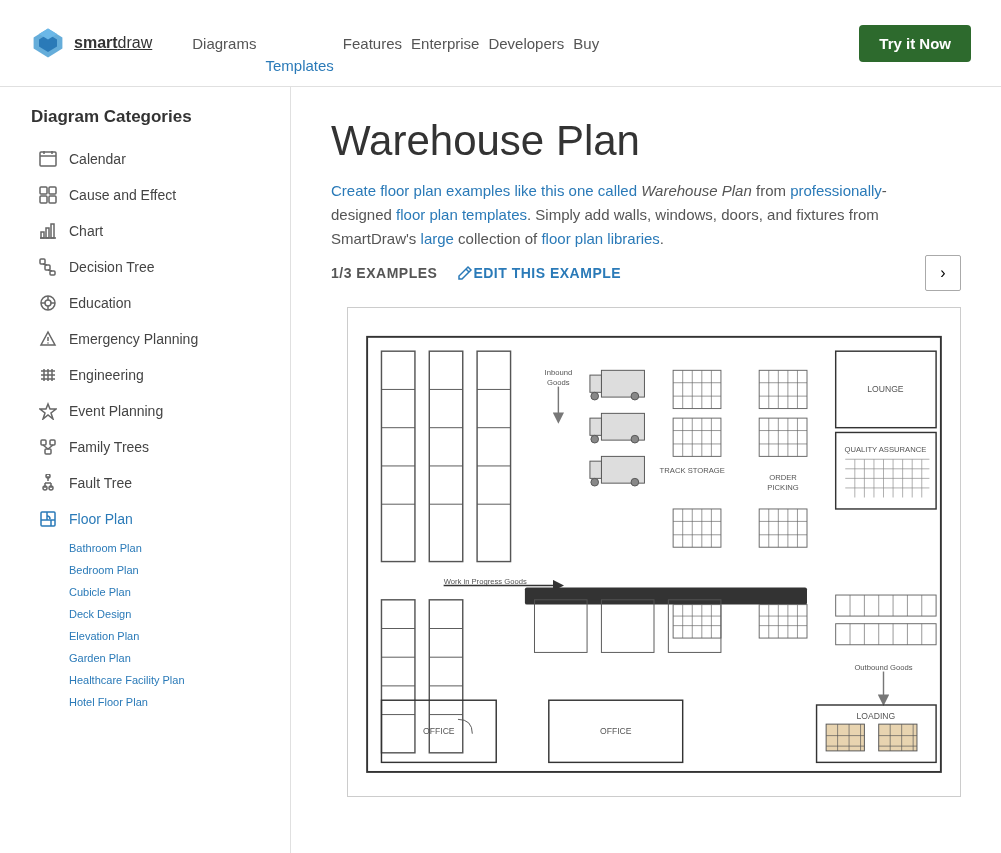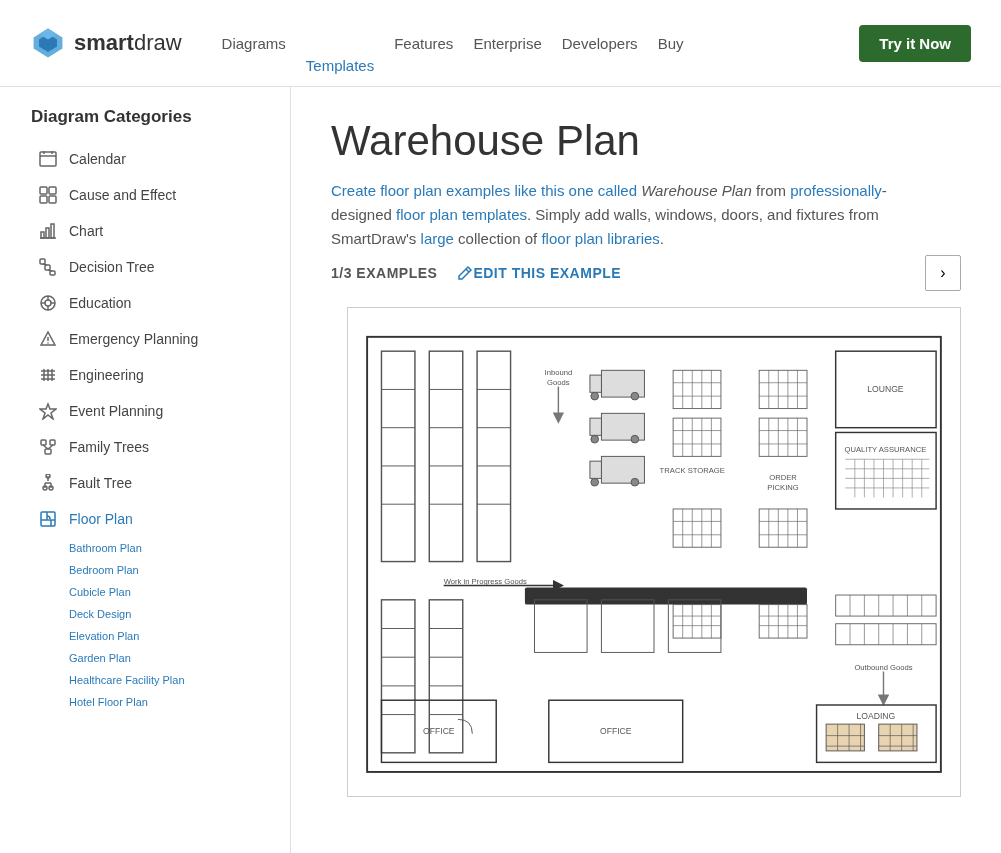--- a/index.html
+++ b/index.html
@@ -17,29 +17,30 @@
       display: flex;
       align-items: center;
       margin-right: 40px;
     }
     .logo-icon {
       width: 36px;
       height: 36px;
       margin-right: 8px;
     }
     .logo-text {
-      font-size: 22px;
+      font-size: 16px;
       color: #333;
+      text-decoration: underline;
     }
     .logo-text span.smart { font-weight: bold; color: #333; }
     .logo-text span.draw { font-weight: normal; color: #333; }
     .nav {
       display: flex;
       align-items: center;
-      gap: 20px;
+      gap: 9px;
       flex: 1;
     }
     .nav a {
       text-decoration: none;
       color: #555;
       font-size: 15px;
     }
     .nav a.active { color: #2a7ab8; margin-top: 45px; }
     .try-btn {
       background: #2d6a2d;

